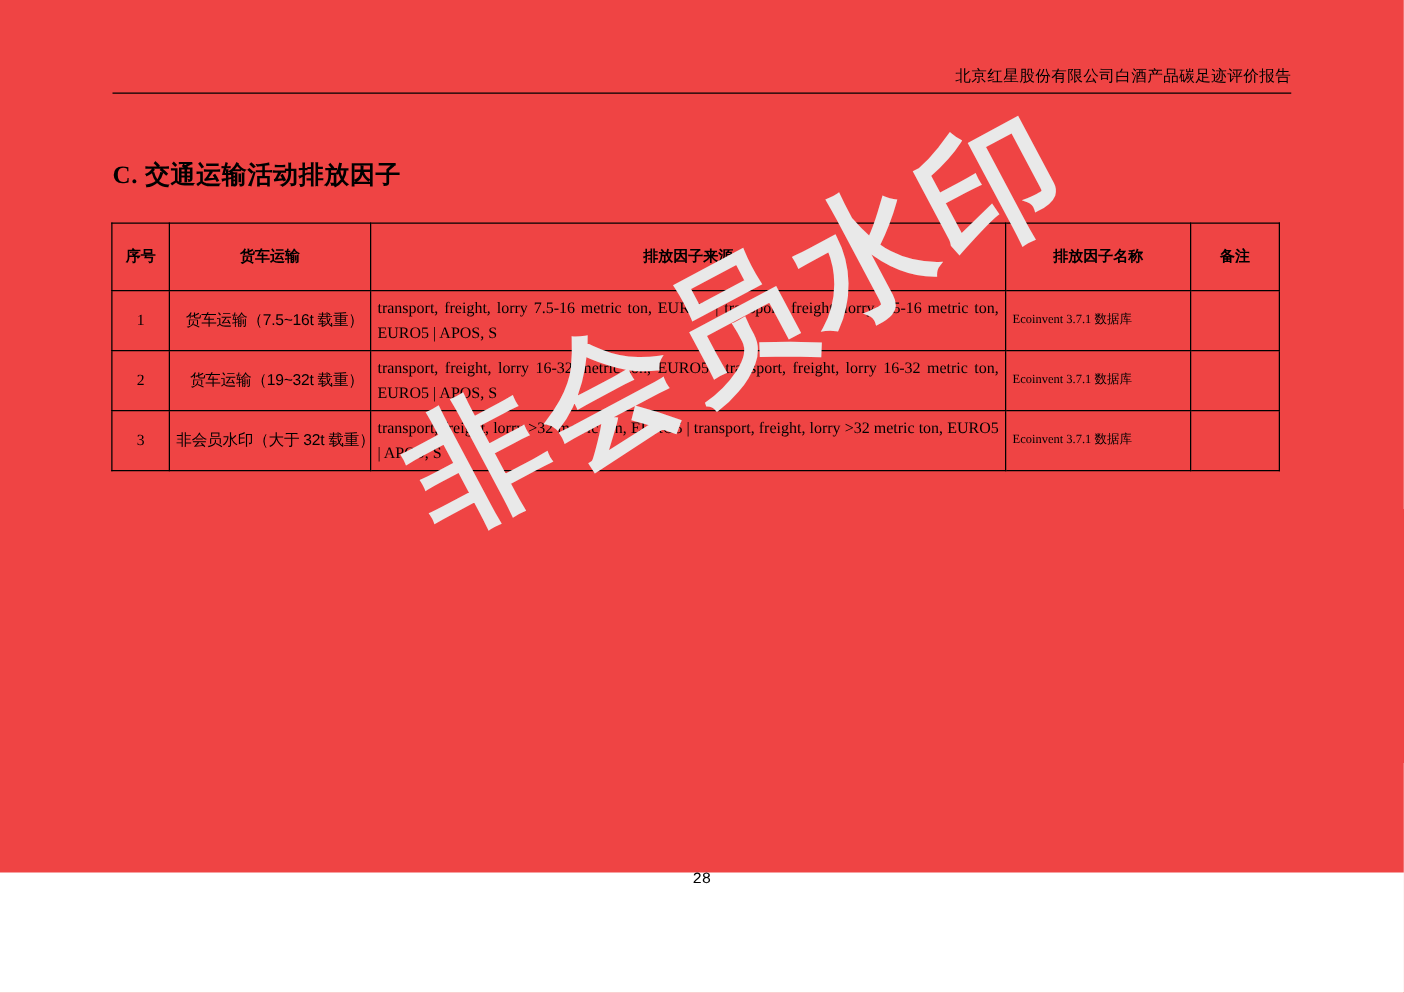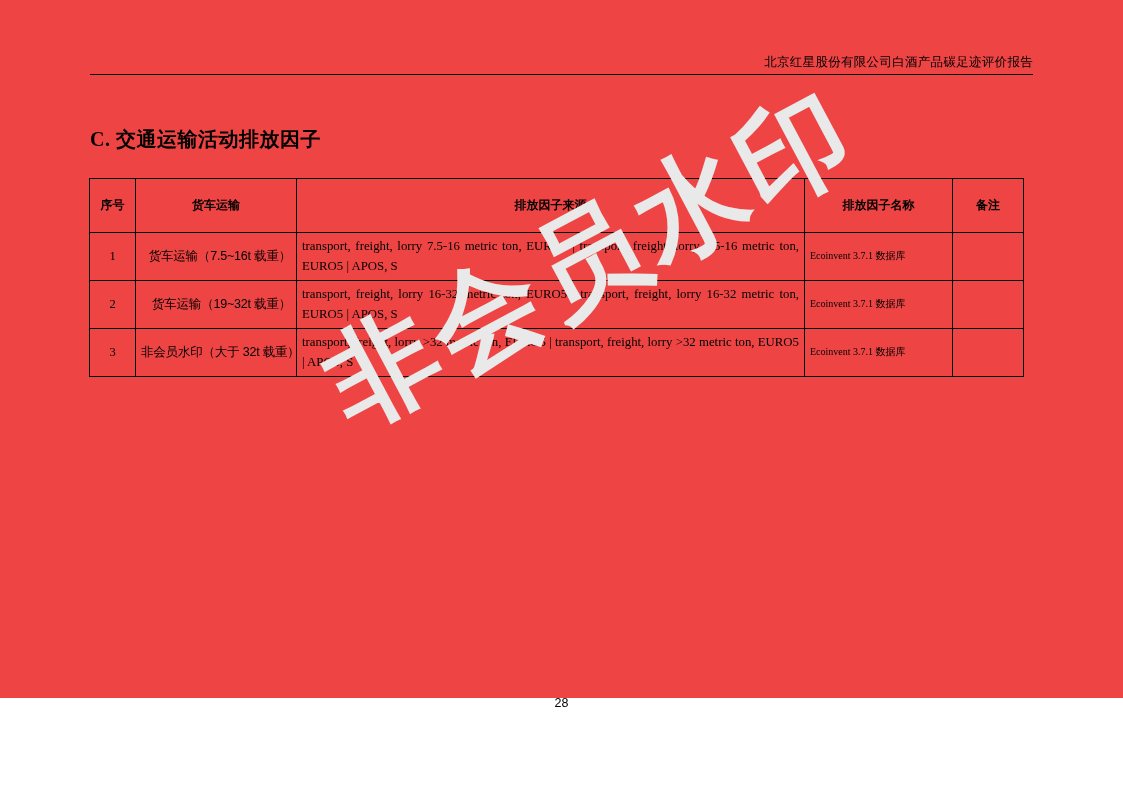--- a/index.html
+++ b/index.html
@@ -145,21 +145,21 @@
     user-select: none;
   }
 
   
   .page-number {
     position: absolute;
     top: 696px;
     left: 0;
     width: 1123px;
     text-align: center;
-    font-family: Liberation Sans, sans-serif;
+    font-family: Liberation Mono, monospace;
     font-size: 12.5px;
   }
 </style>
 </head>
 <body>
 
 <div class="page">
 
   <div class="header">
     <span class="header-text">北京红星股份有限公司白酒产品碳足迹评价报告</span>

